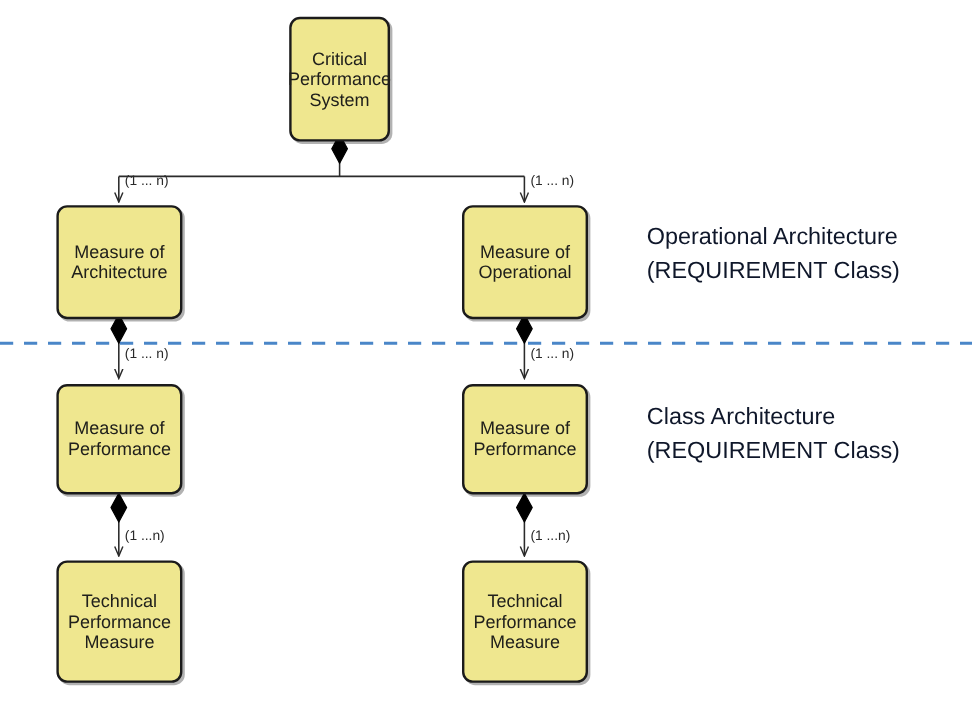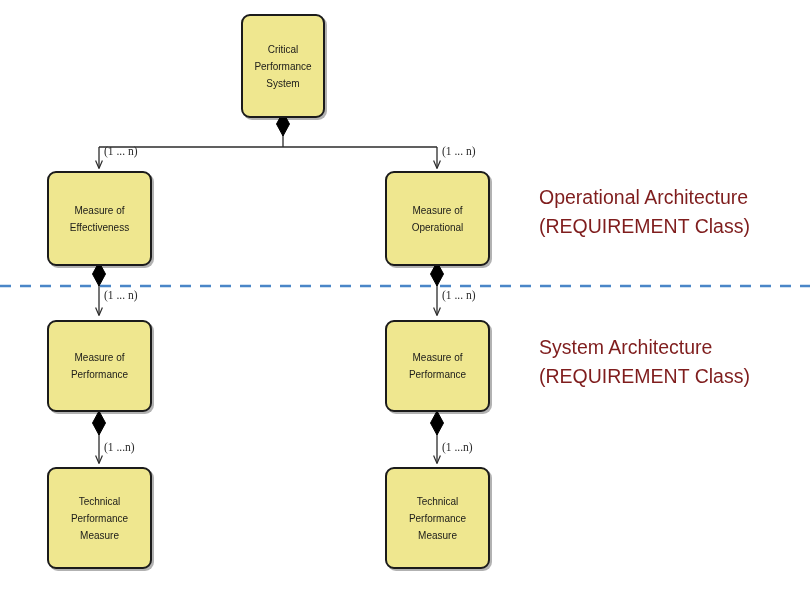--- a/index.html
+++ b/index.html
@@ -28,41 +28,41 @@
     position: absolute;
     box-sizing: border-box;
     background: #efe78f;
     border: 2px solid #1b1b1b;
     border-radius: 9px;
     display: flex;
     align-items: center;
     justify-content: center;
     text-align: center;
     color: #20201c;
-    font-size: 10px;
+    font-size: 15px;
     line-height: 17px;
     font-family: "Liberation Sans", sans-serif;
     box-shadow: 2px 2px 0px rgba(0,0,0,0.30);
   }
   .node span {
     display: block;
     padding: 0 4px;
   }
   .mult-label {
     position: absolute;
     font-size: 11.5px;
     color: #2a2a2a;
-    font-family: Liberation Serif, serif;
+    font-family: Liberation Sans, sans-serif;
     white-space: nowrap;
   }
   .zone-label {
     position: absolute;
     font-size: 19.5px;
     line-height: 29px;
-    color: #7f1d1d;
+    color: #0f172a;
     font-family: "Liberation Sans", sans-serif;
     white-space: nowrap;
   }
   .zone-label span { display: block; }
 </style>
 </head>
 <body>
 
 <div id="canvas">
 
@@ -108,21 +108,21 @@
     <span>
       <span>Critical</span>
       <span>Performance</span>
       <span>System</span>
     </span>
   </div>
 
   <div class="node" style="left:47px; top:171px; width:105px; height:95px;">
     <span>
       <span>Measure of</span>
-      <span>Effectiveness</span>
+      <span>Architecture</span>
     </span>
   </div>
 
   <div class="node" style="left:385px; top:171px; width:105px; height:95px;">
     <span>
       <span>Measure of</span>
       <span>Operational</span>
     </span>
   </div>
 
@@ -167,17 +167,17 @@
   <div class="mult-label" style="left:104px; top:441px;">(1 ...n)</div>
 
   <div class="mult-label" style="left:442px; top:441px;">(1 ...n)</div>
 
   <div class="zone-label" style="left:539px; top:183px;">
     <span>Operational Architecture</span>
     <span>(REQUIREMENT Class)</span>
   </div>
 
   <div class="zone-label" style="left:539px; top:333px;">
-    <span>System Architecture</span>
+    <span>Class Architecture</span>
     <span>(REQUIREMENT Class)</span>
   </div>
 
 </div>
 
 </body></html>

